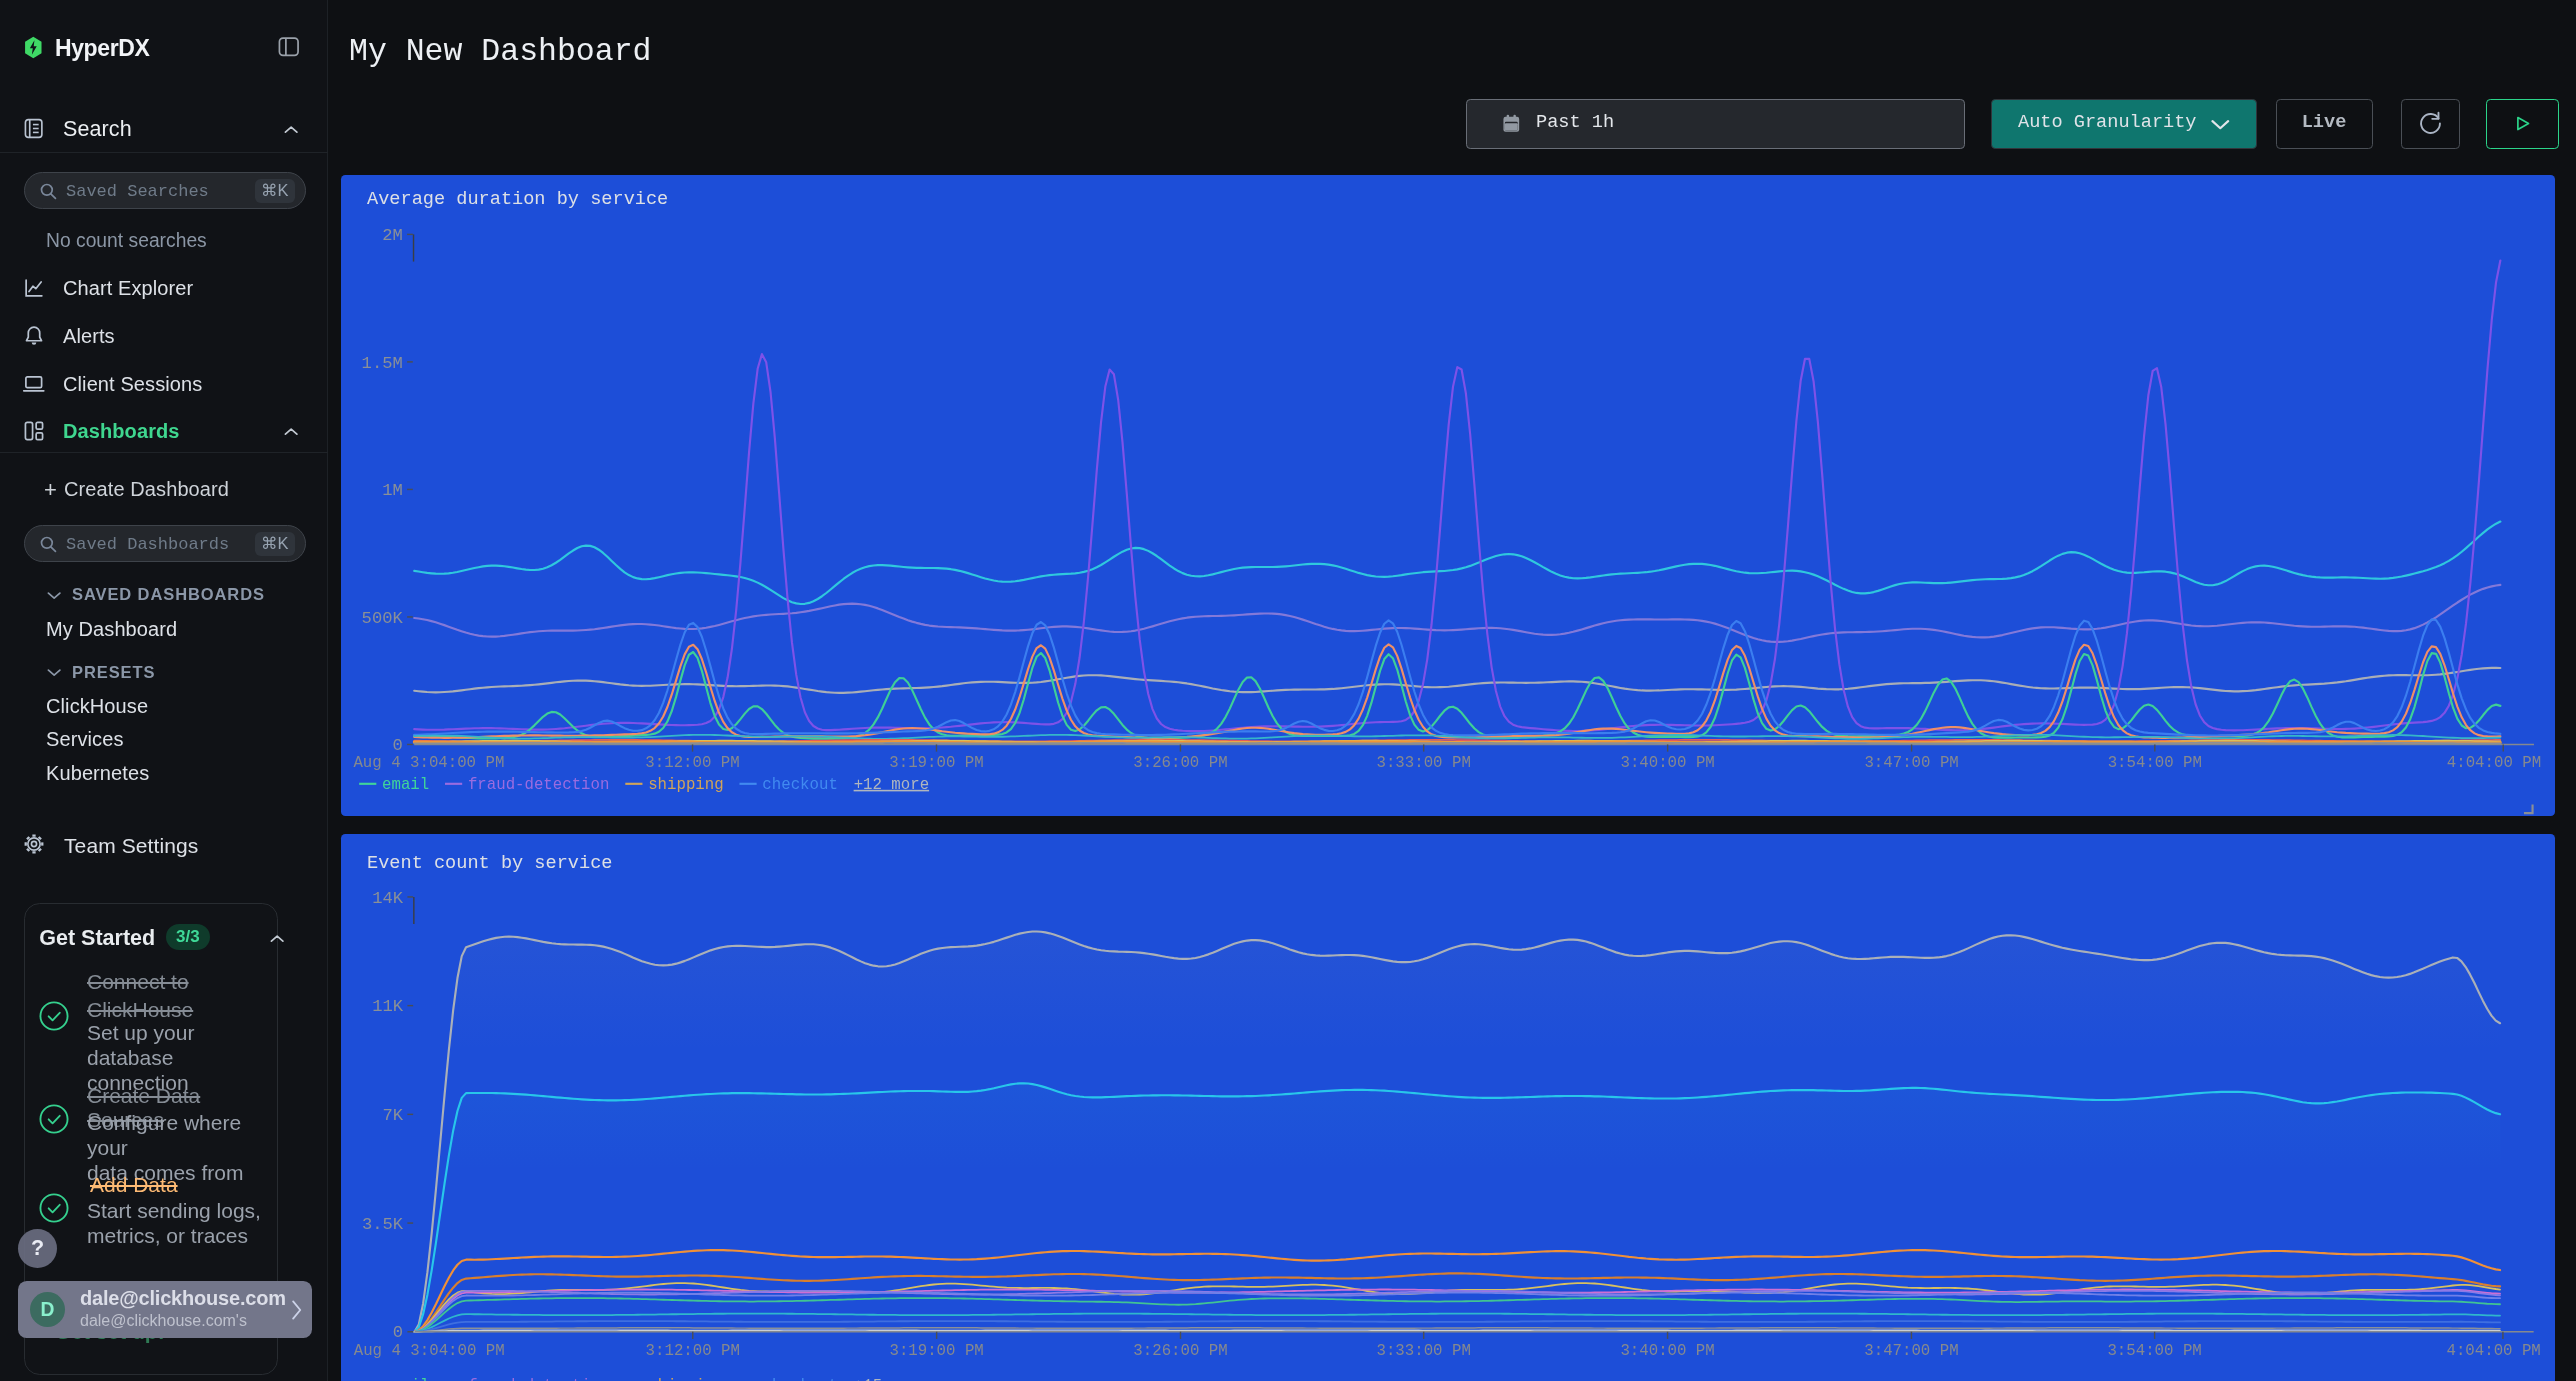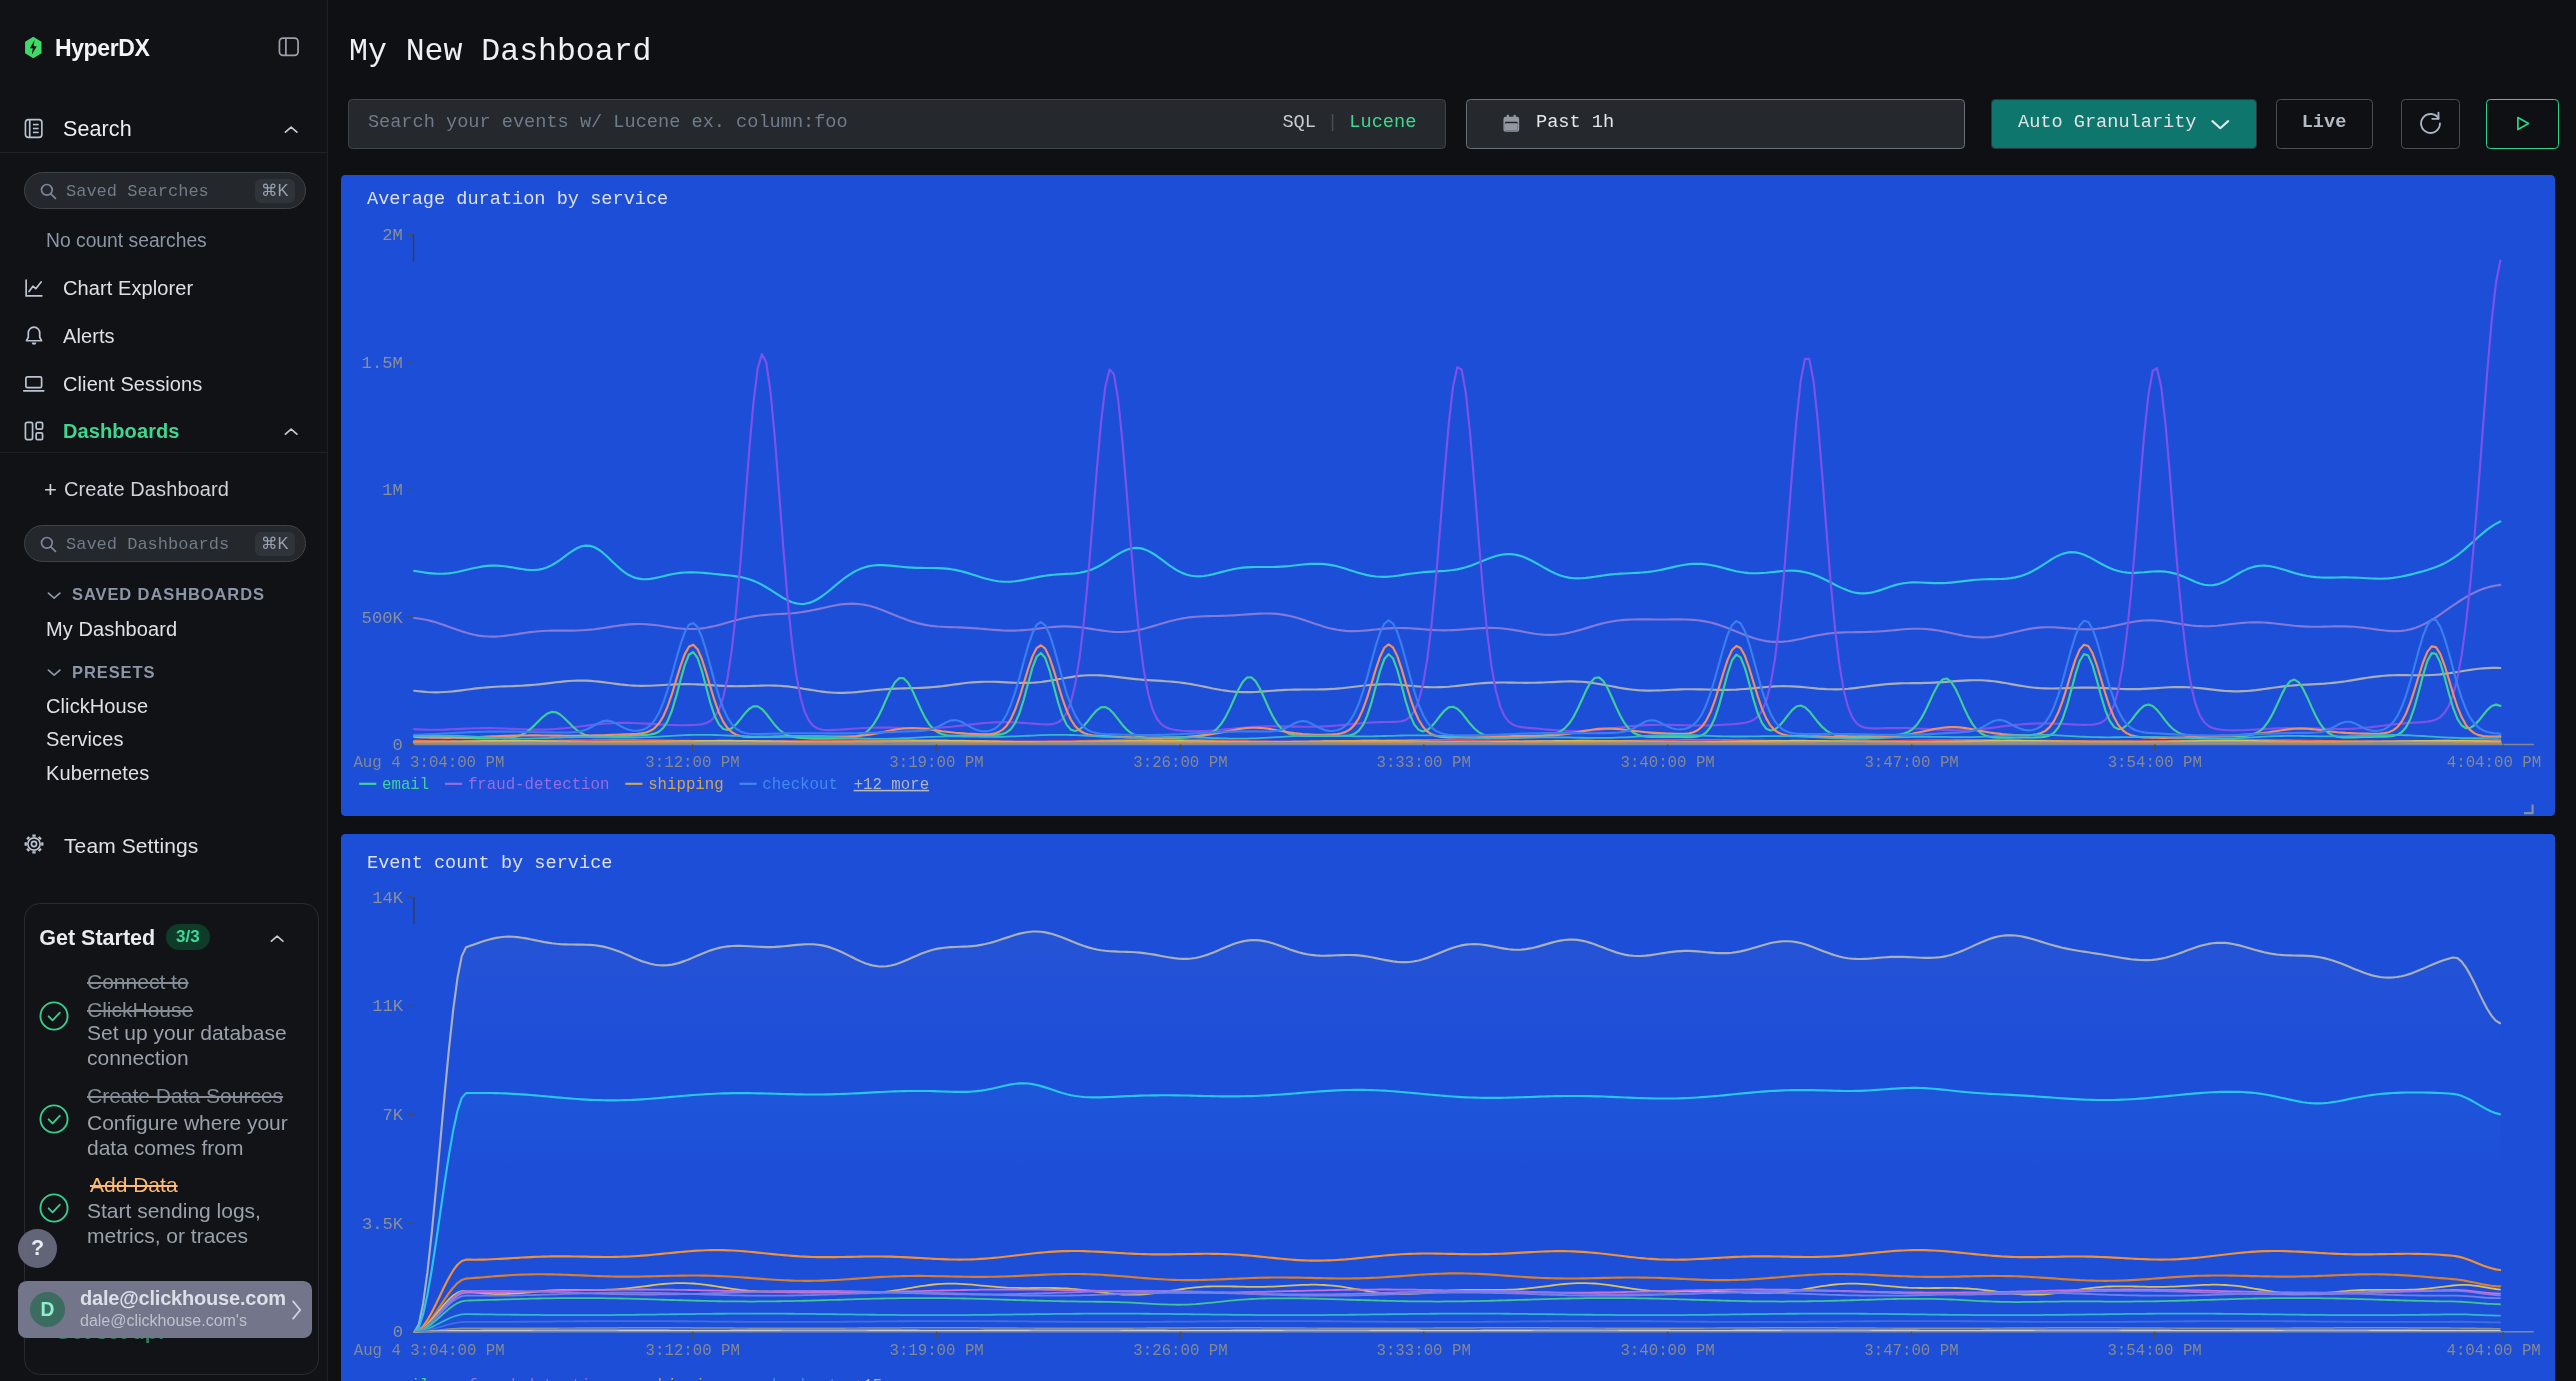--- a/index.html
+++ b/index.html
@@ -116,21 +116,21 @@
         <line x1="21.071072502792262" y1="21.071063120935577" x2="23.333815703685787" y2="23.33380331963496" stroke="#bac4d2" stroke-width="4.6"></line>
         <line x1="14.000013267948967" y1="23.999999999991196" x2="14.000017513692637" y2="27.19999999998838" stroke="#bac4d2" stroke-width="4.6"></line>
         <line x1="6.928946260933561" y1="21.071081884636502" x2="4.6662090644323" y2="23.333828087720185" stroke="#bac4d2" stroke-width="4.6"></line>
         <line x1="4.000000000035207" y1="14.000026535897934" x2="0.8000000000464738" y2="14.000035027385271" stroke="#bac4d2" stroke-width="4.6"></line>
         <line x1="6.928908733531709" y1="6.92895564281514" x2="4.666159528261856" y2="4.666221448515985" stroke="#bac4d2" stroke-width="4.6"></line>
         <line x1="13.999960196153095" y1="4.000000000079218" x2="13.999947458922087" y2="0.8000000001045677" stroke="#bac4d2" stroke-width="4.6"></line>
         <line x1="21.07103497529083" y1="6.928899351712362" x2="23.333766167383892" y2="4.666147144260318" stroke="#bac4d2" stroke-width="4.6"></line>
       </svg></div>
   <div class="abs navtxt" style="left:64px;top:834px;font-size:21px;">Team Settings</div>
 
-  <div class="abs" style="left:24px;top:903px;width:295px;height:472px;border:1.4px solid #282c31;border-radius:15.7px;background:#111317;">
+  <div class="abs" style="left:24px;top:903px;width:254px;height:472px;border:1.4px solid #282c31;border-radius:15.7px;background:#111317;">
     <div class="abs" style="left:14.3px;top:21.5px;font-size:21.5px;font-weight:700;color:#e9ecef;">Get Started</div>
     <div class="abs" style="left:141px;top:20px;background:#0f3b2b;border-radius:13px;padding:2.9px 10px;font-size:17px;font-weight:700;color:#3fd998;">3/3</div>
     <div class="abs" style="left:245px;top:29px;"><svg width="14.3" height="8.6" viewBox="0 0 20 12" style="">
           <path d="M2 10 L10 3 L18 10" fill="none" stroke="#c3cad3" stroke-width="2.4" stroke-linecap="round" stroke-linejoin="round"></path>
         </svg></div>
 
     <div class="abs" style="left:13.6px;top:97px;"><svg width="30" height="30" viewBox="0 0 42 42" style="">
           <circle cx="21" cy="21" r="19" fill="none" stroke="#35d08e" stroke-width="2.6"></circle>
           <path d="M13.5 21.5 L19 27 L29 16.5" fill="none" stroke="#35d08e" stroke-width="2.6" stroke-linecap="round" stroke-linejoin="round"></path>
         </svg></div>
@@ -162,24 +162,20 @@
     <div class="abs" style="left:62px;top:31px;font-size:16px;color:#bec1cd;">dale@clickhouse.com's</div>
     <svg width="11.4" height="20" viewBox="0 0 16 28" style="position:absolute;right:10px;top:18.6px;">
         <path d="M3 2 L13 14 L3 26" fill="none" stroke="#ccd2e8" stroke-width="2.6" stroke-linecap="round" stroke-linejoin="round"></path>
       </svg>
   </div>
 </div>
 
 <div id="main">
   <div class="abs mono" style="left:20px;top:34px;font-size:31.5px;color:#edf0f4;">My New Dashboard</div>
 
-  <div class="topbox" style="left:19.3px;width:1098px;background:#25282d;border:1.4px solid #3f444b;">
-    <div class="abs mono" style="left:18.6px;top:12px;font-size:18.6px;color:#6f7b89;">Search your events w/ Lucene ex. column:foo</div>
-    <div class="abs mono" style="right:29px;top:12px;font-size:18.6px;"><span style="color:#c8ccd2;">SQL</span><span style="color:#4a4f57;"> | </span><span style="color:#3fd68f;">Lucene</span></div>
-  </div>
 
   <div class="topbox" style="left:1137px;width:499px;background:#25282d;border:1.4px solid #696e77;">
     <div class="abs" style="left:35px;top:14.3px;"><svg width="18.6" height="19.3" viewBox="0 0 26 27" style="">
           <rect x="2" y="4" width="22" height="21" rx="3" fill="#9299a2"></rect>
           <rect x="4" y="11" width="18" height="12" rx="1.5" fill="#23262b"></rect>
           <rect x="4" y="13" width="18" height="10" rx="1.5" fill="#9299a2"></rect>
           <rect x="6.5" y="1" width="3.4" height="6" rx="1.6" fill="#9299a2"></rect>
           <rect x="16" y="1" width="3.4" height="6" rx="1.6" fill="#9299a2"></rect>
         </svg></div>
     <div class="abs mono" style="left:69px;top:12px;font-size:18.6px;color:#e4e7eb;">Past 1h</div>

